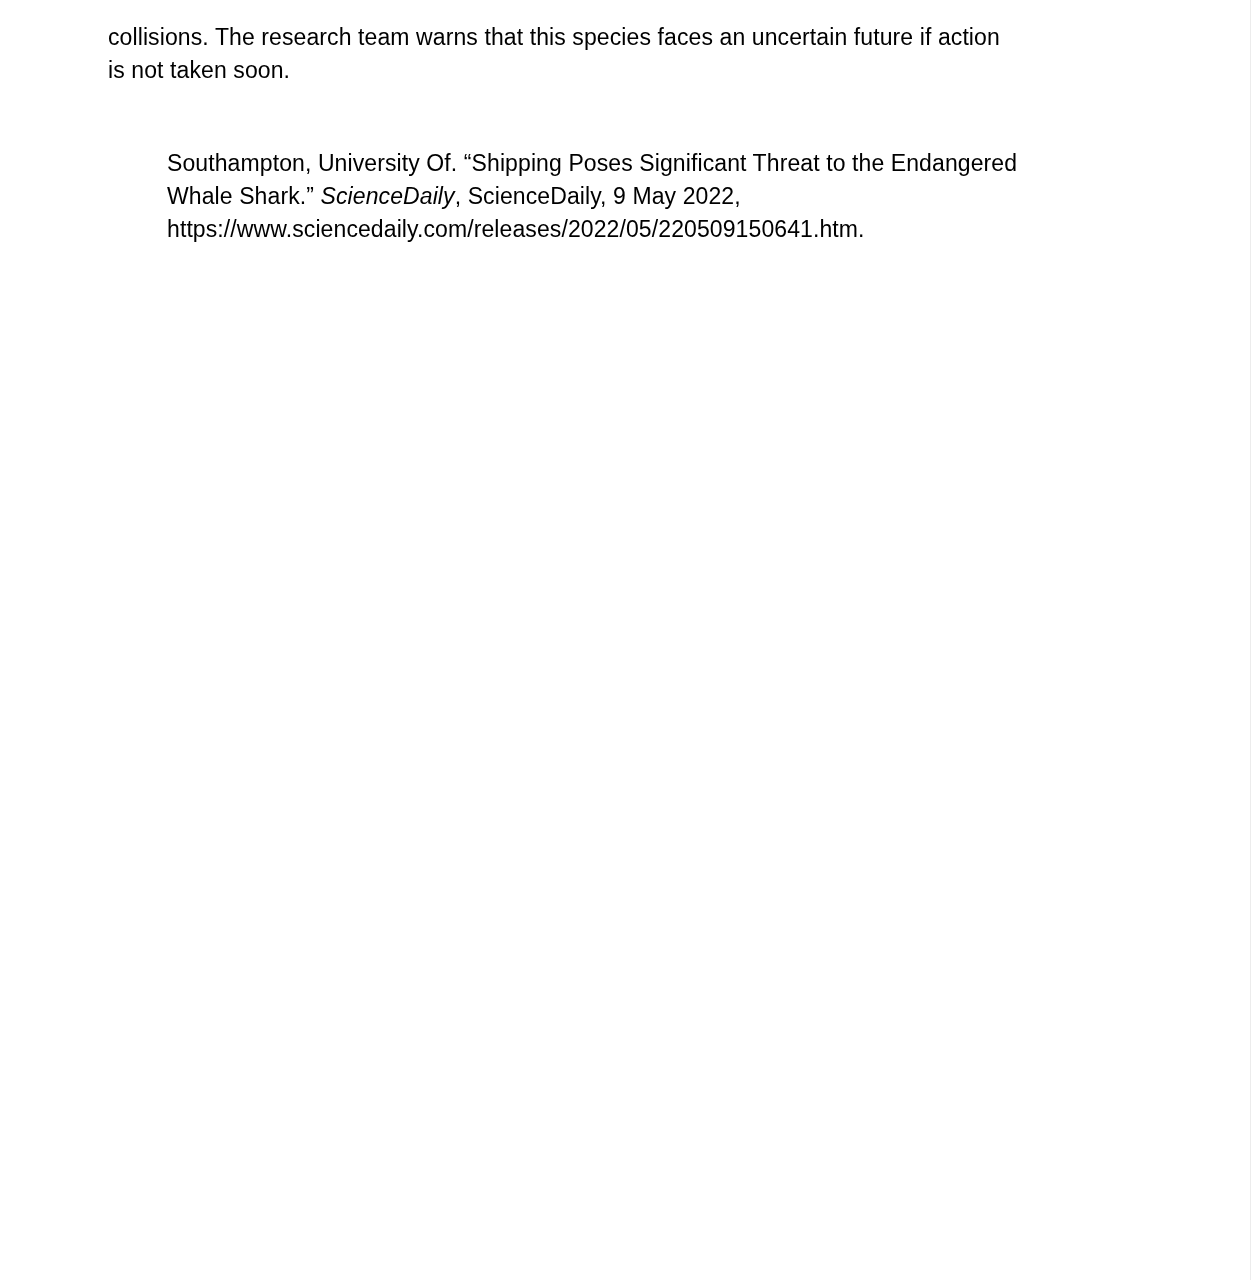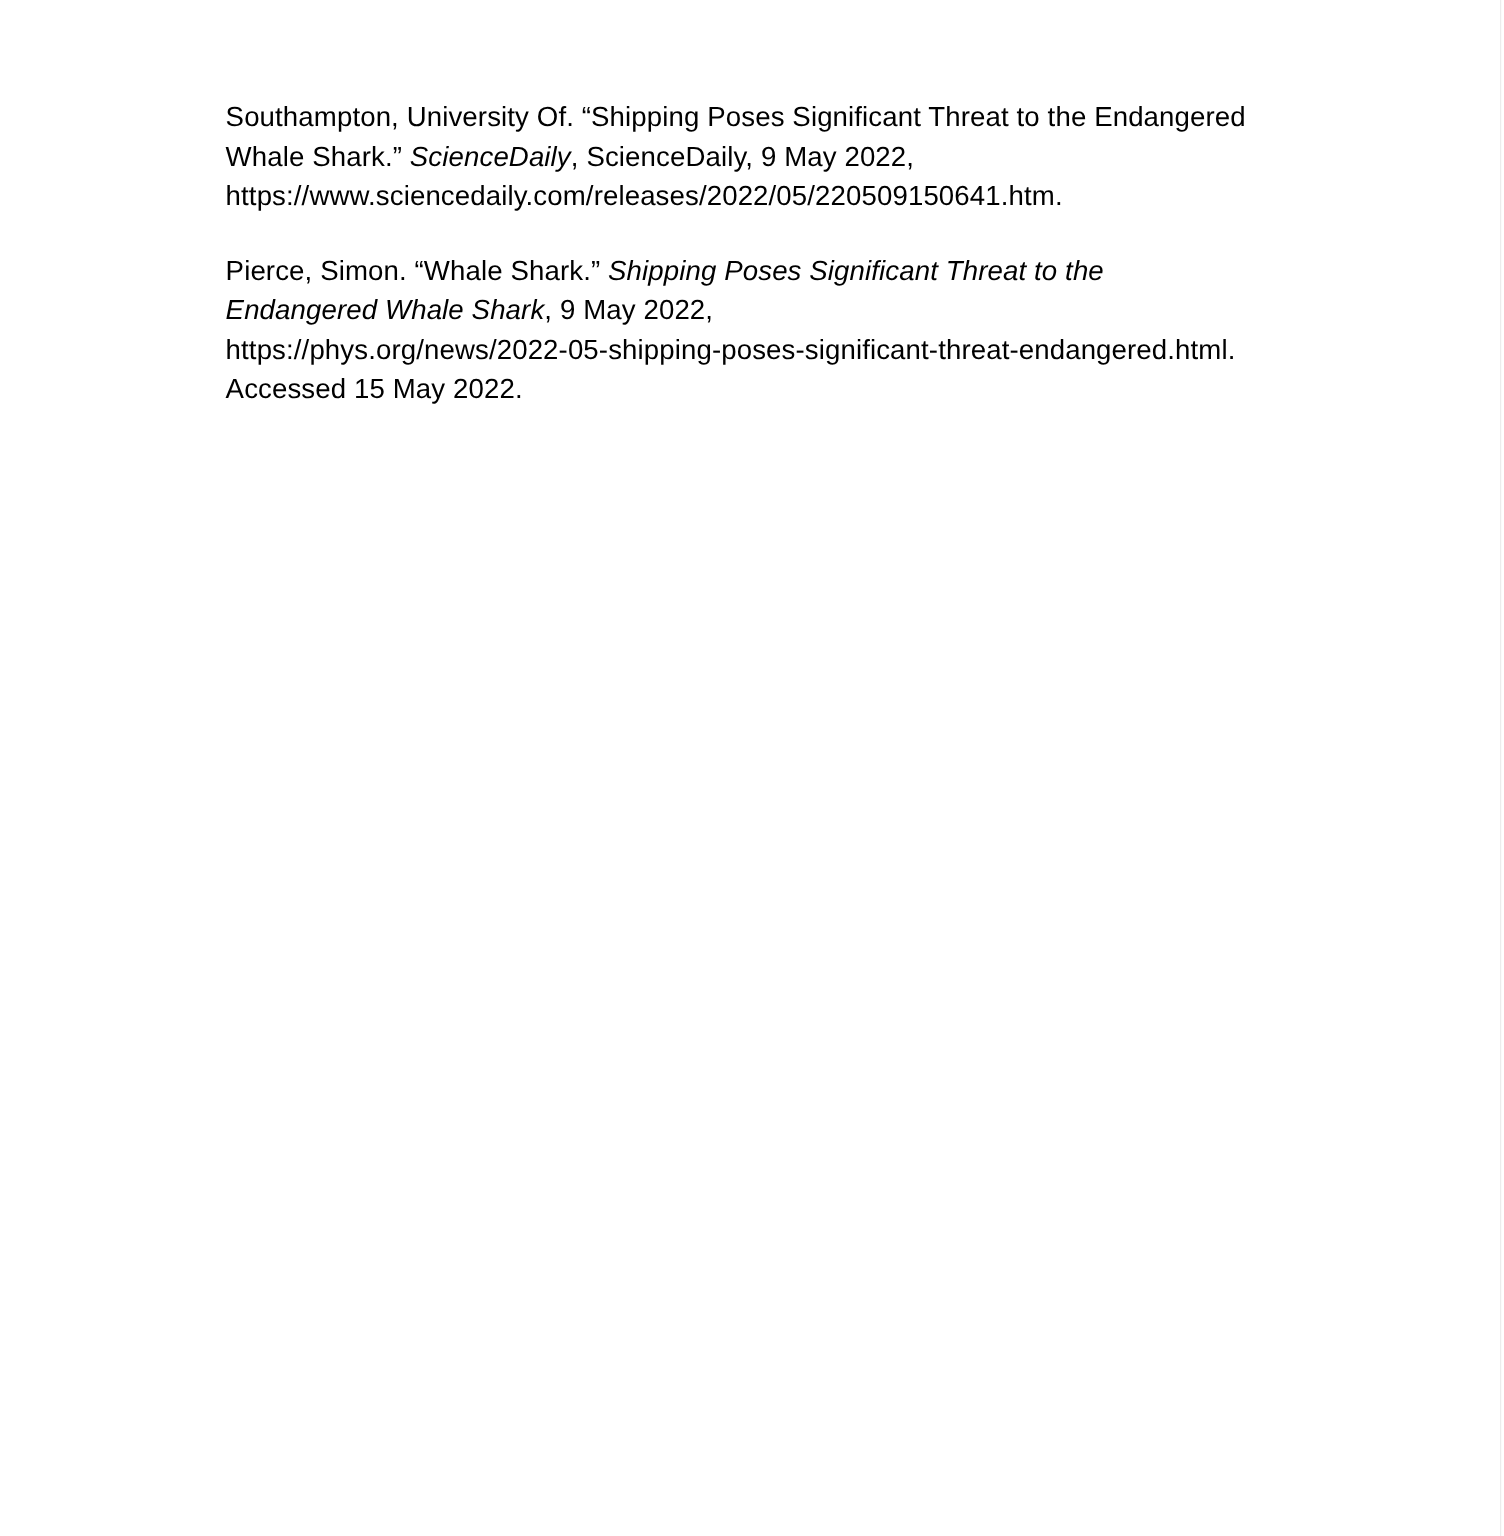--- a/index.html
+++ b/index.html
@@ -30,21 +30,21 @@
     letter-spacing: 0.1px;
   }
   .heading {
     margin: 103px 0 0 0;
     font-size: 23px;
     line-height: 33px;
     font-weight: normal;
     letter-spacing: 0.1px;
   }
   .citations {
-    margin: 60px 0 0 80px;
+    margin: 60px 0 0 59px;
     max-width: 1000px;
   }
   .citation {
     font-size: 23px;
     line-height: 33px;
     white-space: pre-line;
     letter-spacing: 0.1px;
   }
   .citation + .citation {
     margin-top: 29px;
@@ -58,26 +58,24 @@
     bottom: 0;
     right: 2px;
     width: 1px;
     background: #ececec;
   }
 </style>
 </head>
 <body>
 
 <div class="page">
+  <p class="body-text">collisions. The research team warns that this species faces an uncertain future if action
+is not taken soon.</p>
 
 
   <div class="citations">
       <div class="citation"><span>Southampton, University Of. “Shipping Poses Significant Threat to the Endangered
 Whale Shark.” </span><em>ScienceDaily</em><span>, ScienceDaily, 9 May 2022,
 https://www.sciencedaily.com/releases/2022/05/220509150641.htm.</span></div>
-      <div class="citation"><span>Pierce, Simon. “Whale Shark.” </span><em>Shipping Poses Significant Threat to the
-Endangered Whale Shark</em><span>, 9 May 2022,
-https://phys.org/news/2022-05-shipping-poses-significant-threat-endangered.html.
-Accessed 15 May 2022.</span></div>
     </div>
 </div>
 
 <div class="page-edge"></div>
 
 </body></html>

